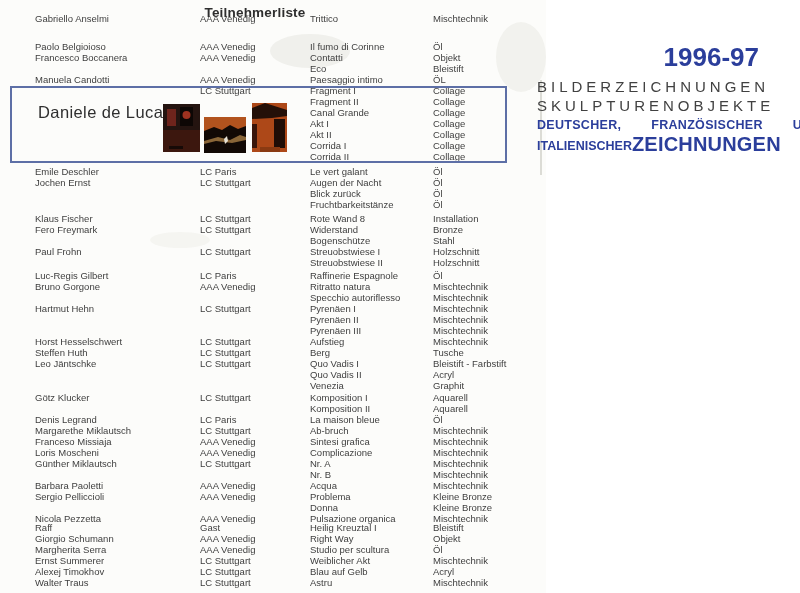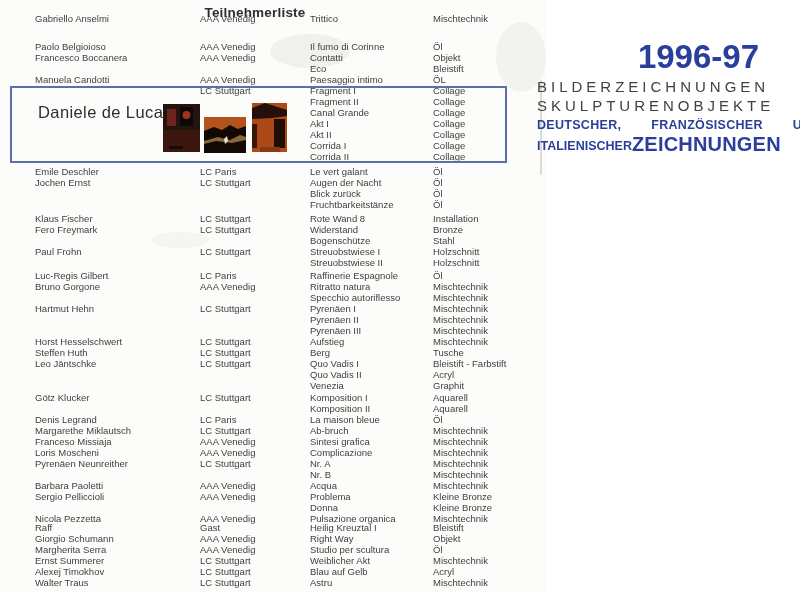--- a/index.html
+++ b/index.html
@@ -39,21 +39,21 @@
     letter-spacing:.4px;white-space:nowrap;
   }
   .thumb{position:absolute;display:block;}
   .thumb-1{left:163px;top:104px;}
   .thumb-2{left:204px;top:117px;}
   .thumb-3{left:252px;top:103px;}
 
   
   .poster{position:absolute;left:537px;top:40px;width:222px;}
   .poster-year{
-    text-align:right;font-size:33px;font-weight:bold;color:#2b3e9b;
+    text-align:right;font-size:26px;font-weight:bold;color:#2b3e9b;
     line-height:34px;letter-spacing:0px;
   }
   .spread{display:flex;justify-content:space-between;align-items:baseline;}
   .gray-line{
     margin-top:4px;font-size:15px;color:#414141;letter-spacing:4px;
     font-weight:normal;
   }
   .gray-line.second{margin-top:2px;}
   .blue-line{
     margin-top:4px;font-size:12.5px;font-weight:bold;color:#2b3e9b;letter-spacing:.3px;gap:30px;
@@ -298,21 +298,21 @@
           <span class="col-title">Sintesi grafica</span>
           <span class="col-technique">Mischtechnik</span>
         </div>
         <div class="row" style="top: 447px;">
           <span class="col-name">Loris Moscheni</span>
           <span class="col-gallery">AAA Venedig</span>
           <span class="col-title">Complicazione</span>
           <span class="col-technique">Mischtechnik</span>
         </div>
         <div class="row" style="top: 458px;">
-          <span class="col-name">Pyrenäen Neunreither</span>
+          <span class="col-name">Günther Miklautsch</span>
           <span class="col-gallery">LC Stuttgart</span>
           <span class="col-title">Nr. A</span>
           <span class="col-technique">Mischtechnik</span>
         </div>
         <div class="row" style="top: 469px;">
           <span class="col-name"></span>
           <span class="col-gallery"></span>
           <span class="col-title">Nr. B</span>
           <span class="col-technique">Mischtechnik</span>
         </div>

